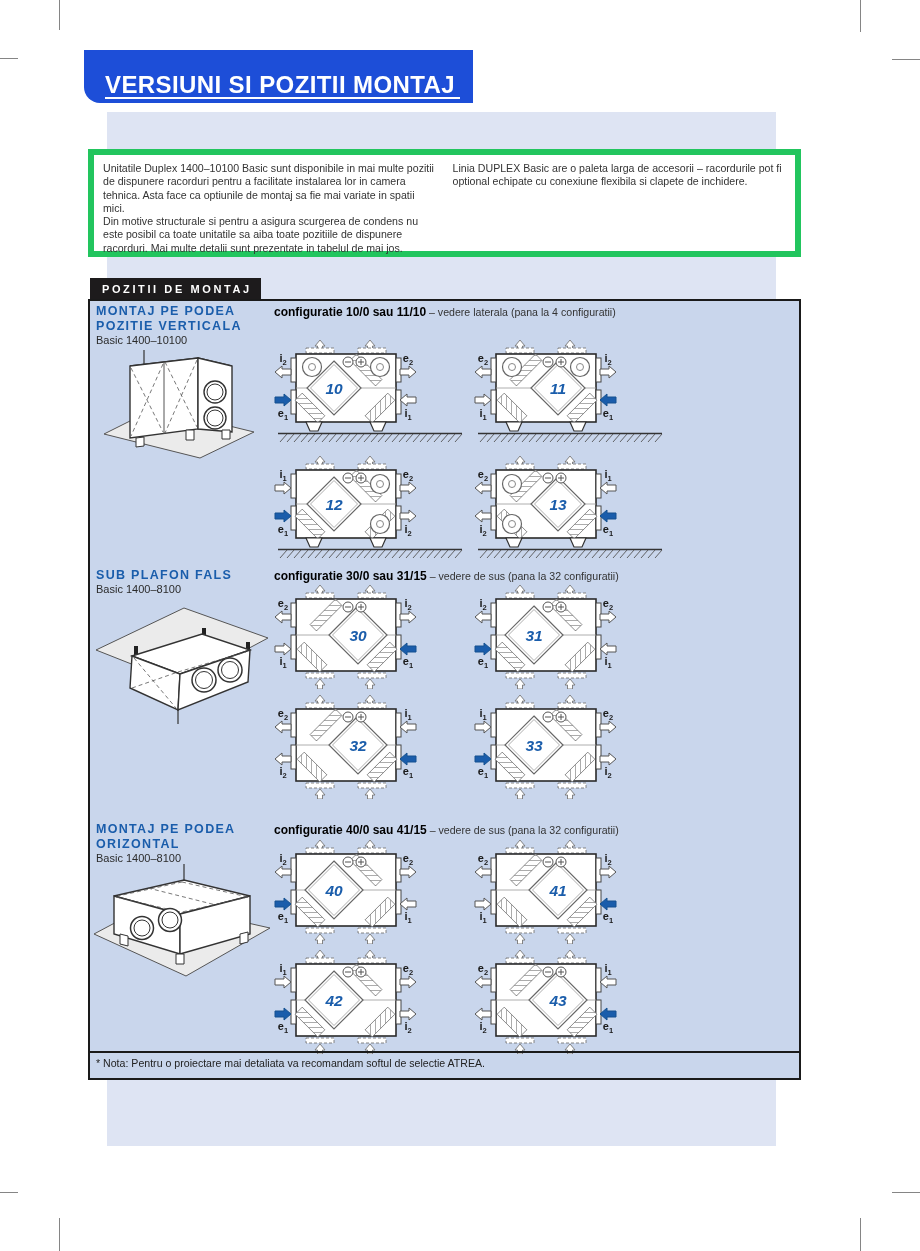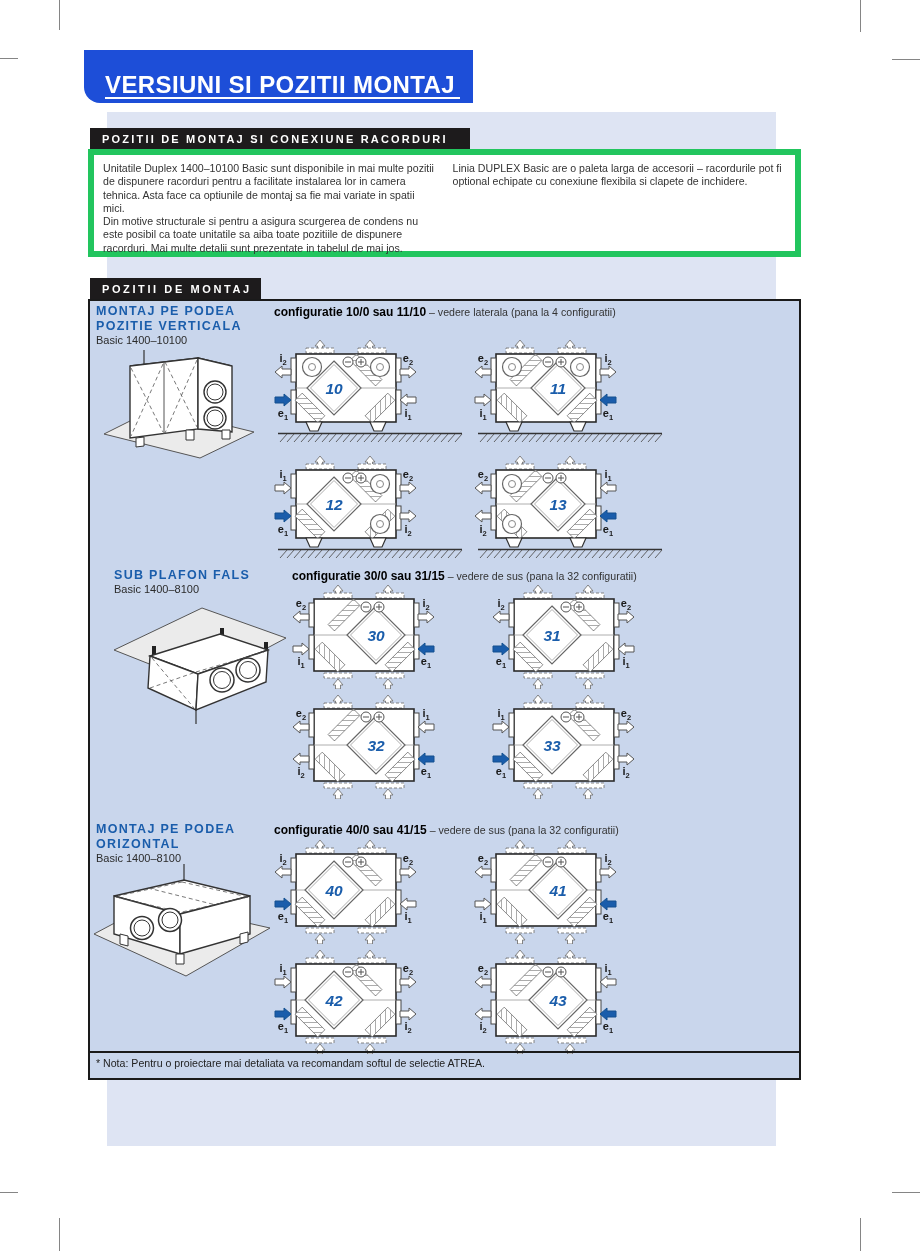--- a/index.html
+++ b/index.html
@@ -53,21 +53,20 @@
         <line x1="0" y1="0" x2="0" y2="5" stroke="#888" stroke-width="1.4"></line>
       </pattern>
     </defs>
   </svg>
 
   <div class="header-banner">
     <div class="header-title">VERSIUNI SI POZITII MONTAJ</div>
     <div class="header-rule"></div>
   </div>
 
-  <div class="sub-banner wide">POZITII DE MONTAJ SI CONEXIUNE RACORDURI</div>
 
   <div class="intro-box">
     <div class="intro-col">
       <p>Unitatile Duplex 1400–10100 Basic sunt disponibile in mai multe pozitii de dispunere racorduri pentru a facilitate instalarea lor in camera tehnica. Asta face ca optiunile de montaj sa fie mai variate in spatii mici.</p>
       <p>Din motive structurale si pentru a asigura scurgerea de condens nu este posibil ca toate unitatile sa aiba toate pozitiile de dispunere racorduri. Mai multe detalii sunt prezentate in tabelul de mai jos.</p>
     </div>
     <div class="intro-col">
       <p>Linia DUPLEX Basic are o paleta larga de accesorii – racordurile pot fi optional echipate cu conexiune flexibila si clapete de inchidere.</p>
     </div>
   </div>
@@ -381,21 +380,21 @@
             <polygon points="19.0,57 10.0,57 10.0,54 3.0,60 10.0,66 10.0,63 19.0,63" fill="#fff" stroke="#555" stroke-width="1"></polygon>
             <text x="11" y="77" class="plbl">i<tspan dy="3" font-size="7.5">2</tspan></text>
             <text x="136" y="22" class="plbl">i<tspan dy="3" font-size="7.5">1</tspan></text>
             <polygon points="144.0,29 135.0,29 135.0,26 128.0,32 135.0,38 135.0,35 144.0,35" fill="#fff" stroke="#555" stroke-width="1"></polygon>
             <polygon points="144.0,57 135.0,57 135.0,54 128.0,60 135.0,66 135.0,63 144.0,63" fill="#1a5dab" stroke="#14518f" stroke-width="1"></polygon>
             <text x="136" y="77" class="plbl">e<tspan dy="3" font-size="7.5">1</tspan></text>
           </svg></div>
       </div>
   </div>
 
-  <div class="section" style="top:568px;margin-left:18px;">
+  <div class="section" style="top:568px;">
     <div class="sec-head">
       <div>SUB PLAFON FALS</div>
       <div></div>
     </div>
     <div class="sec-model" style="top:15px;">Basic 1400–8100</div>
     <div class="sec-config">
       <span class="cfg-b">configuratie 30/0 sau 31/15</span><span> – vedere de sus (pana la 32 configuratii)</span>
     </div>
     <div class="illus" style="left:6px;top:28px;">
       <svg width="178" height="140" viewBox="0 0 178 140">

